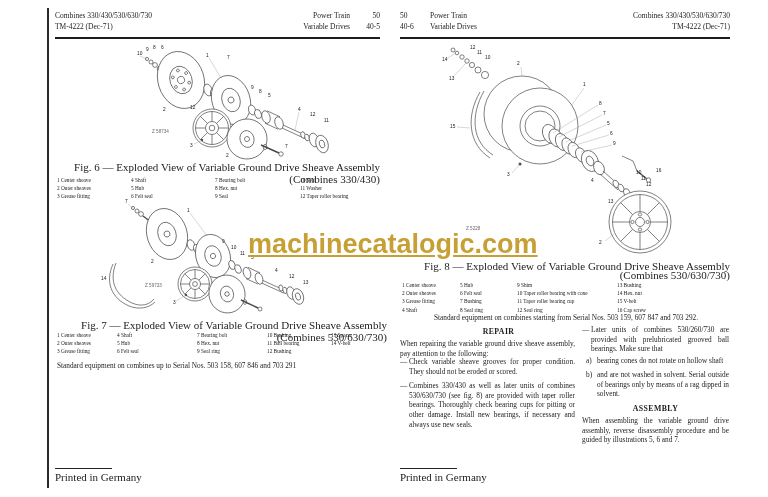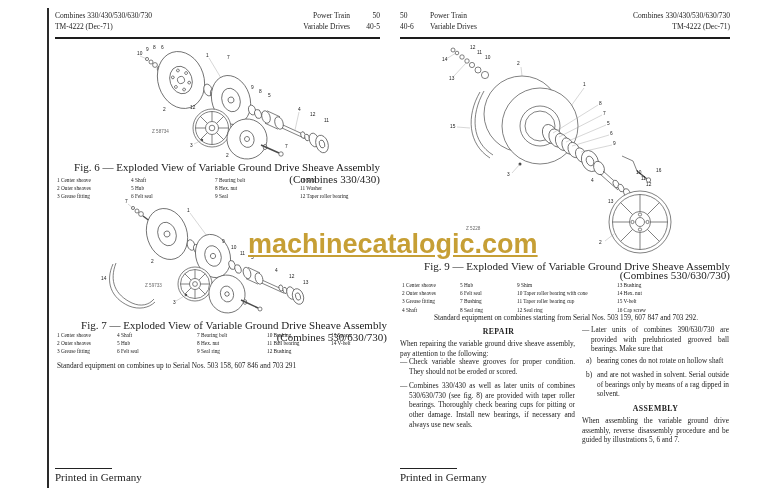--- a/index.html
+++ b/index.html
@@ -382,21 +382,21 @@
   <text class="co" x="191" y="138">4</text>
   <text class="co" x="236" y="130">10</text>
   <text class="co" x="241" y="136">11</text>
   <text class="co" x="246" y="142">12</text>
   <text class="co" x="208" y="159">13</text>
   <text class="co" x="256" y="128">16</text>
   <text class="co" x="199" y="200">2</text>
   <text class="code" x="66" y="186">Z 5228</text>
 </svg>
 
-<div class="abs caption" style="left:400px;top:260px;width:330px;">Fig. 9 — Exploded View of Variable Ground Drive Sheave Assembly</div>
+<div class="abs caption" style="left:400px;top:260px;width:330px;">Fig. 8 — Exploded View of Variable Ground Drive Sheave Assembly</div>
 <div class="abs caption" style="left:400px;top:269px;width:330px;">(Combines 530/630/730)</div>
 <div class="abs parts" style="left:402px;top:281px;width:328px;">
   <div class="pc" style="width:58px">
       <div>1 Center sheave</div>
       <div>2 Outer sheaves</div>
       <div>3 Grease fitting</div>
       <div>4 Shaft</div>
     </div>
   <div class="pc" style="width:57px">
       <div>5 Hub</div>
@@ -425,21 +425,21 @@
   <span class="dash">—</span>
   <span class="txt">Check variable sheave grooves for proper condition. They should not be eroded or scored.</span>
 </div>
 <div class="abs bodytxt li" style="left:400px;top:381px;width:175px;">
   <span class="dash">—</span>
   <span class="txt">Combines 330/430 as well as later units of combines 530/630/730 (see fig. 8) are provided with taper roller bearings. Thoroughly check bearing cups for pitting or other damage. Install new bearings, if necessary and always use new seals.</span>
 </div>
 
 <div class="abs bodytxt li" style="left:582px;top:325px;width:147px;">
   <span class="dash">—</span>
-  <span class="txt">Later units of combines 390/630/730 are provided with prelubricated grooved ball bearings. Make sure that</span>
+  <span class="txt">Later units of combines 530/260/730 are provided with prelubricated grooved ball bearings. Make sure that</span>
 </div>
 <div class="abs bodytxt li" style="left:582px;top:356px;width:147px;">
   <span class="lbl">a)</span>
   <span class="txt">bearing cones do not rotate on hollow shaft</span>
 </div>
 <div class="abs bodytxt li" style="left:582px;top:370px;width:147px;">
   <span class="lbl">b)</span>
   <span class="txt">and are not washed in solvent. Serial outside of bearings only by means of a rag dipped in solvent.</span>
 </div>
 <div class="abs h2" style="left:582px;top:404px;width:147px;">ASSEMBLY</div>

